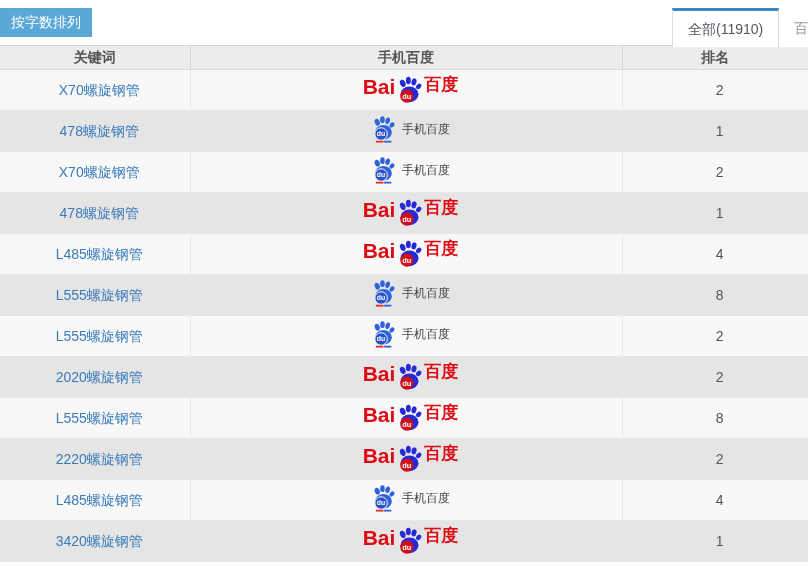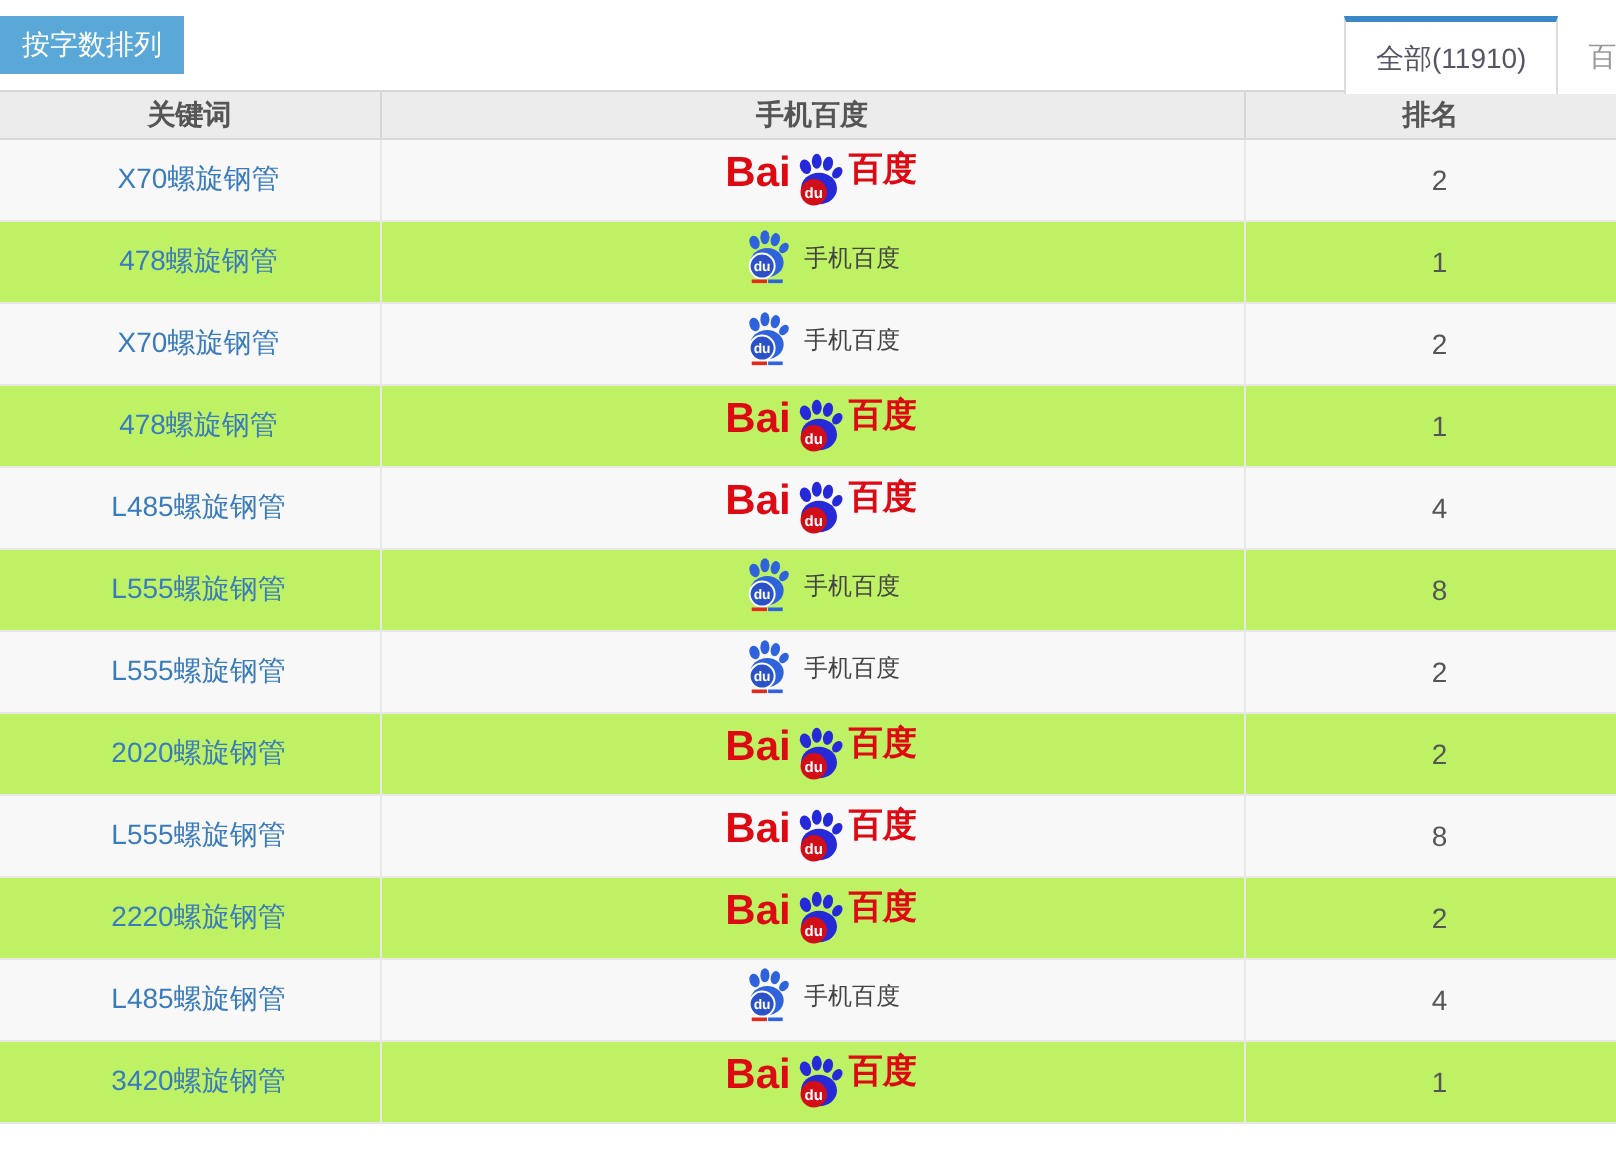--- a/index.html
+++ b/index.html
@@ -27,21 +27,21 @@
     position:absolute; top:45px; left:0; width:808px;
     border-collapse:collapse; table-layout:fixed;
   }
   .rank-table th {
     background:#ececec; height:24px; font-size:14px; font-weight:bold; color:#555;
     border-top:1px solid #d6d6d6; border-bottom:1px solid #d9d9d9; text-align:center;
   }
   .rank-table th + th { border-left:1px solid #d6d6d6; }
   .rank-table td { text-align:center; vertical-align:middle; height:41px;padding-left:10px; }
   .rank-table td + td { border-left:1px solid #e8e8e8; }
-  .rank-table tbody tr { border-bottom:1px solid #e7e7e7; background:#bef264; }
+  .rank-table tbody tr { border-bottom:1px solid #e7e7e7; background:#e5e5e5; }
   .rank-table tbody tr:nth-child(odd) { background:#f8f8f8; }
   .kw { color:#3a7bbb; font-size:14px; text-decoration:none; cursor:pointer; }
   .cell-rank { color:#555; font-size:14px; }
   
   .engine-pc { display:inline-flex; align-items:flex-start; line-height:1; }
   .bai { color:#dd0a13; font-weight:bold; font-size:21px; }
   .cn  { color:#dd0a13; font-weight:bold; font-size:17px; }
   .paw-pc { width:27px; height:29px; margin:0 1px; display:block; }
   .engine-mobile { display:inline-flex; align-items:center; gap:6px; line-height:1; }
   .paw-m { width:25px; height:29px; display:block; }

